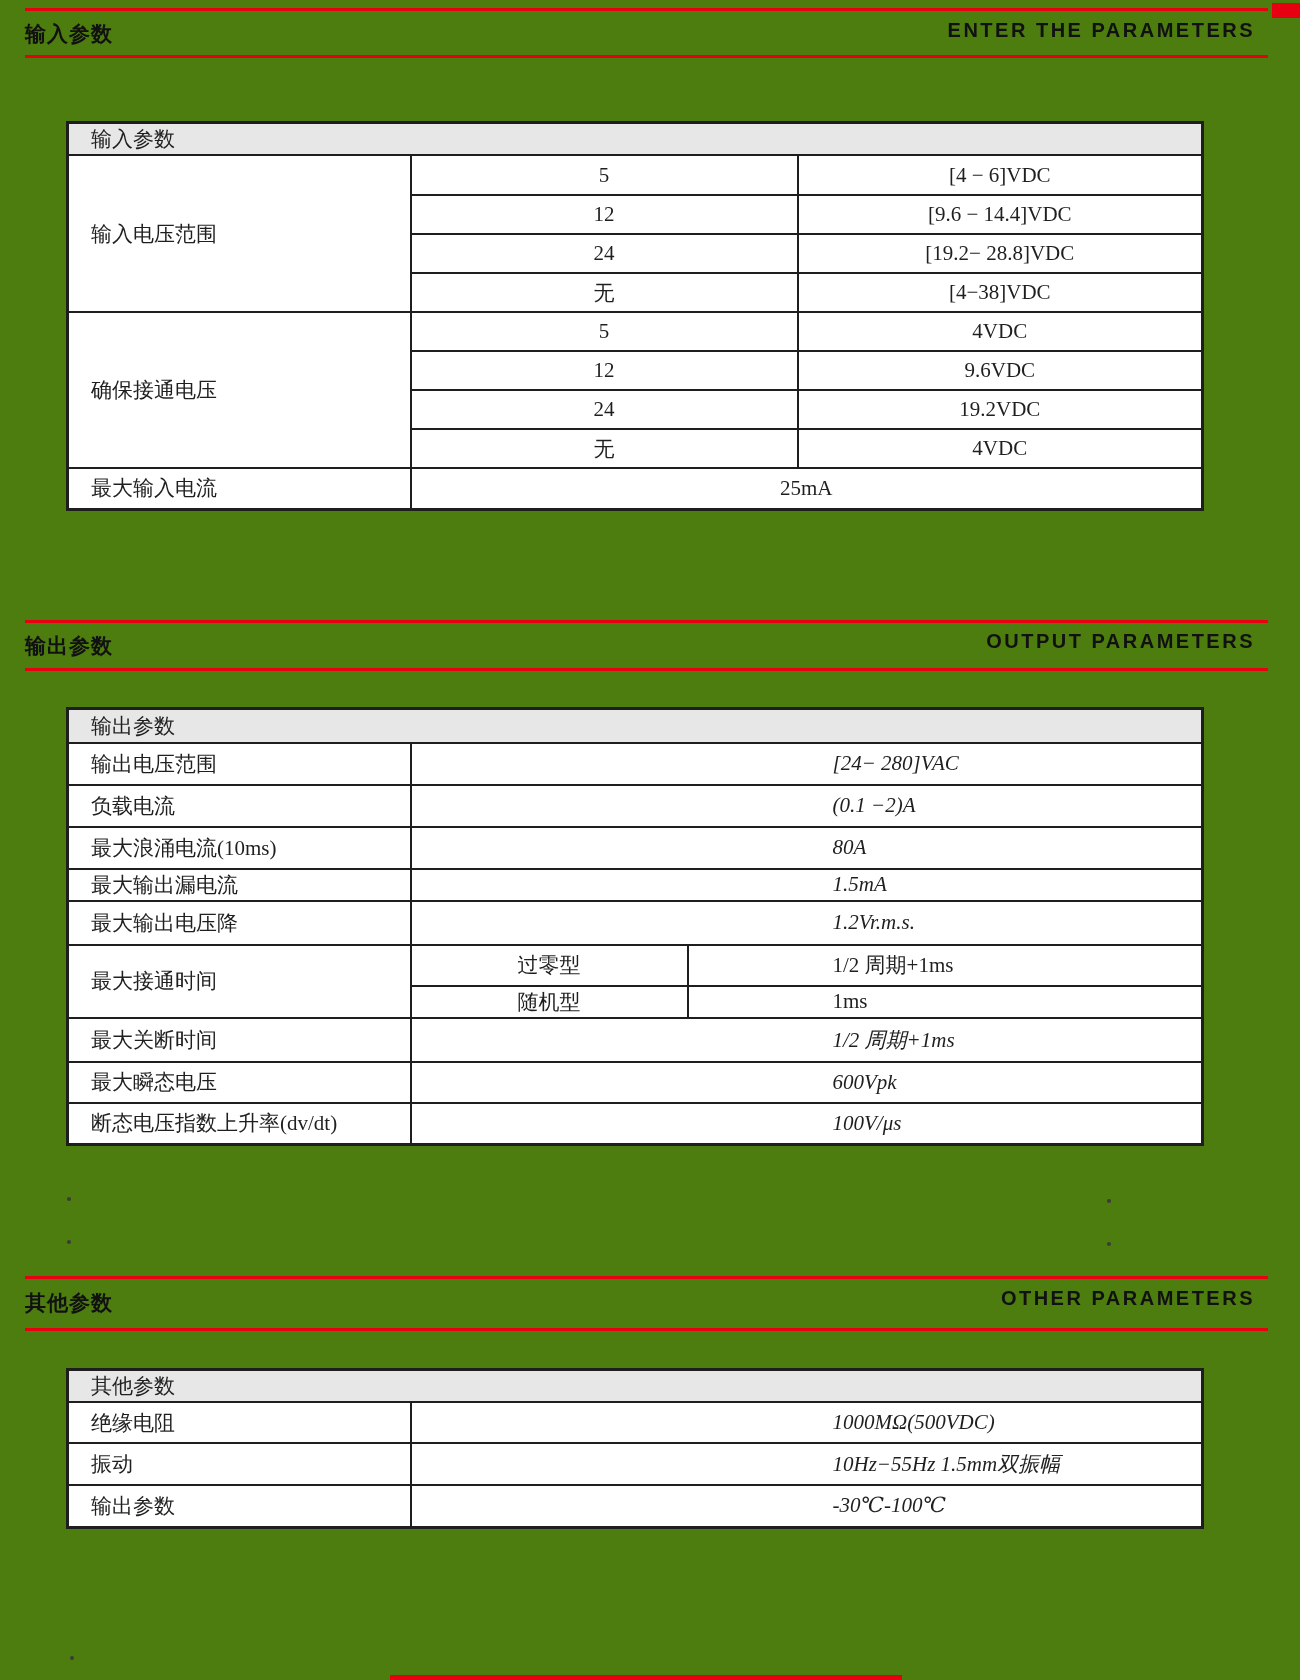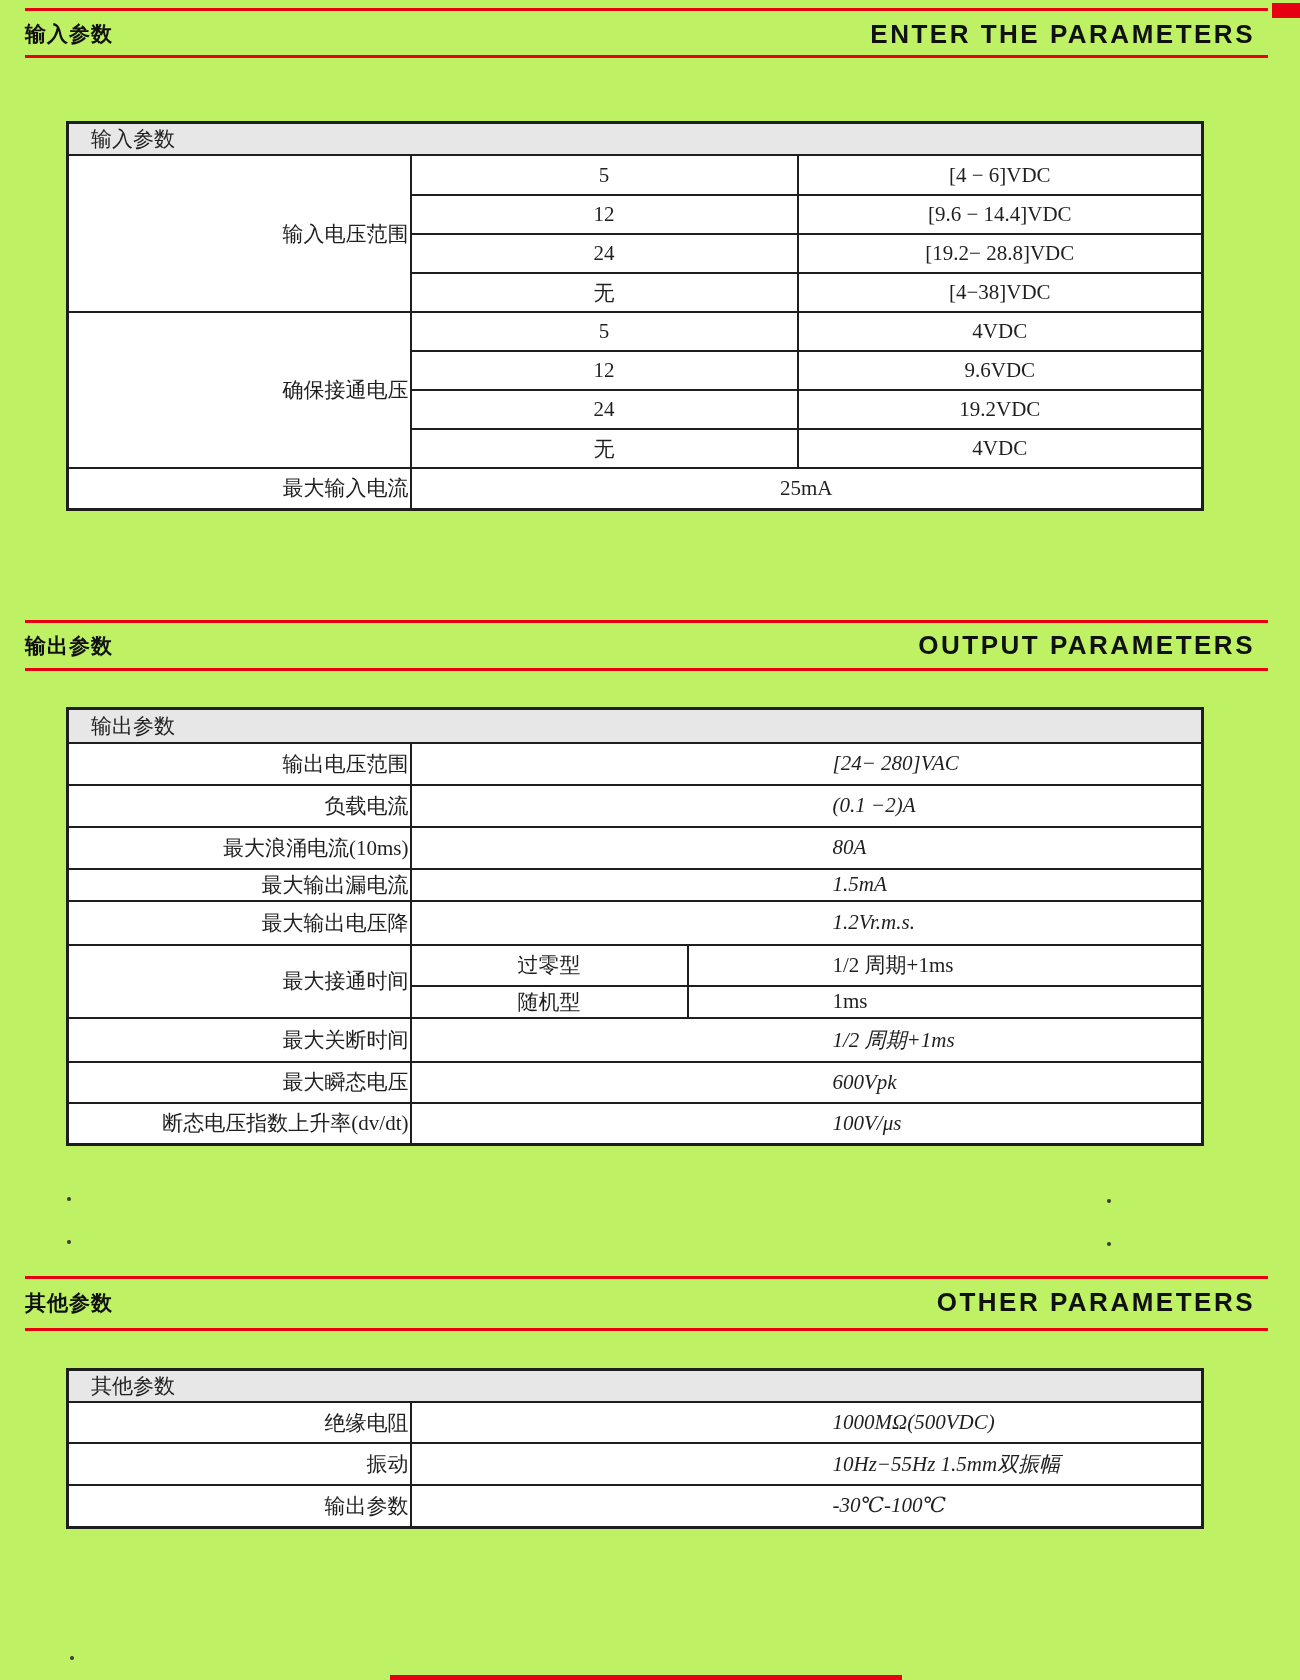--- a/index.html
+++ b/index.html
@@ -1,35 +1,35 @@
 <!DOCTYPE html>
 <html><head>
 <meta charset="utf-8">
 <style>
   html,body{margin:0;padding:0;background:#ffffff;}
   .page{
-    position:relative;width:1300px;height:1680px;background:#bef264;
+    position:relative;width:1300px;height:1680px;background:#4d7c0f;
     overflow:hidden;font-family:"Liberation Serif","DejaVu Serif",serif;
   }
   
   .sec-rule{position:absolute;left:25px;width:1243px;height:3px;background:#e60012;}
   .sec-zh{position:absolute;left:25px;font-family:"Liberation Sans","DejaVu Sans",sans-serif;
           font-weight:bold;font-size:21px;color:#111;letter-spacing:1px;}
   .sec-en{position:absolute;right:45px;font-family:"Liberation Sans","DejaVu Sans",sans-serif;
-          font-weight:bold;font-size:26px;color:#111;letter-spacing:2.5px;}
+          font-weight:bold;font-size:20px;color:#111;letter-spacing:2.5px;}
   .corner-mark{position:absolute;left:1272px;top:3px;width:28px;height:15px;background:#e60012;}
   .bottom-mark{position:absolute;left:390px;top:1675px;width:512px;height:5px;background:#e60012;}
 
   
   .ptable{position:absolute;border-collapse:collapse;table-layout:fixed;background:#fff;
           font-family:"Liberation Serif","DejaVu Serif",serif;font-size:21px;color:#1f1f1f;}
   .ptable{border:3px solid #1e1e1e;}
   .ptable td{border:2px solid #1e1e1e;vertical-align:middle;overflow:hidden;white-space:nowrap;}
   .thead-cell{background:#e7e7e7;padding-left:22px;}
-  .lbl{padding-left:22px;text-align:right;}
+  .lbl{padding-left:22px;}
   .ctr{text-align:center;}
   .val2{padding-left:421px;font-style:italic;}   
   .val3{padding-left:144px;}   
 
   .dot{position:absolute;width:4px;height:4px;background:#3a3a3a;border-radius:50%;}
 </style>
 </head>
 <body>
 
 <div class="page">

